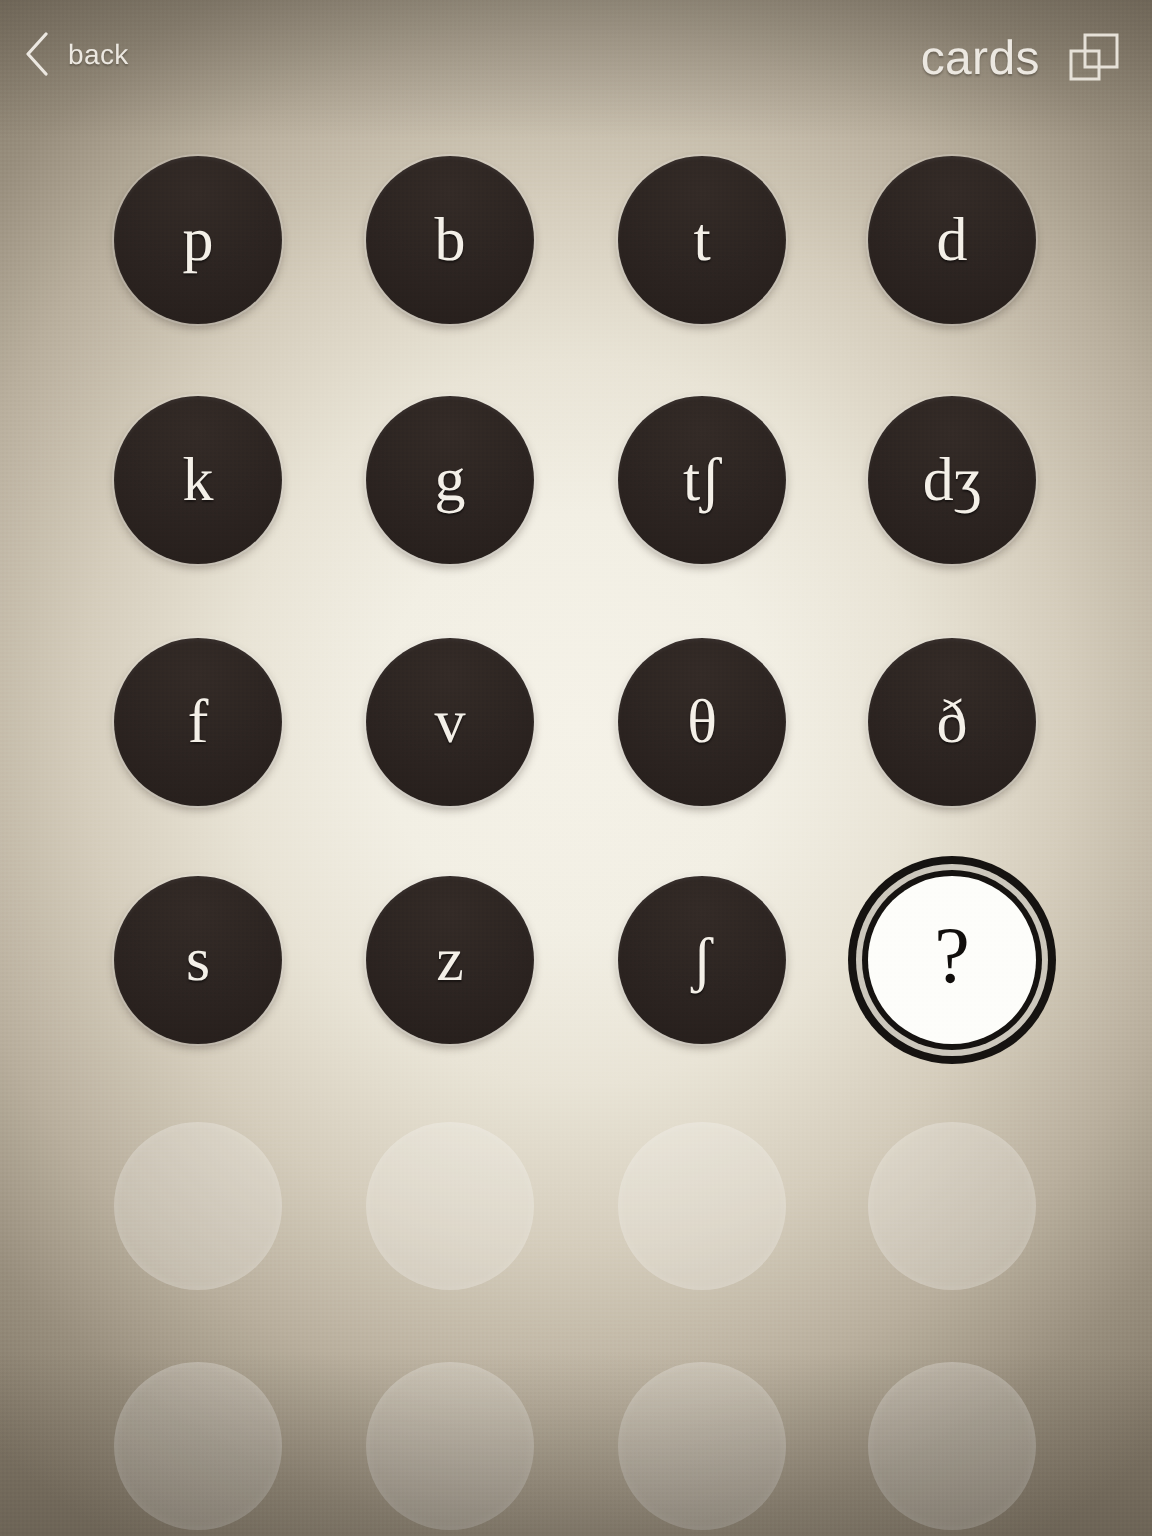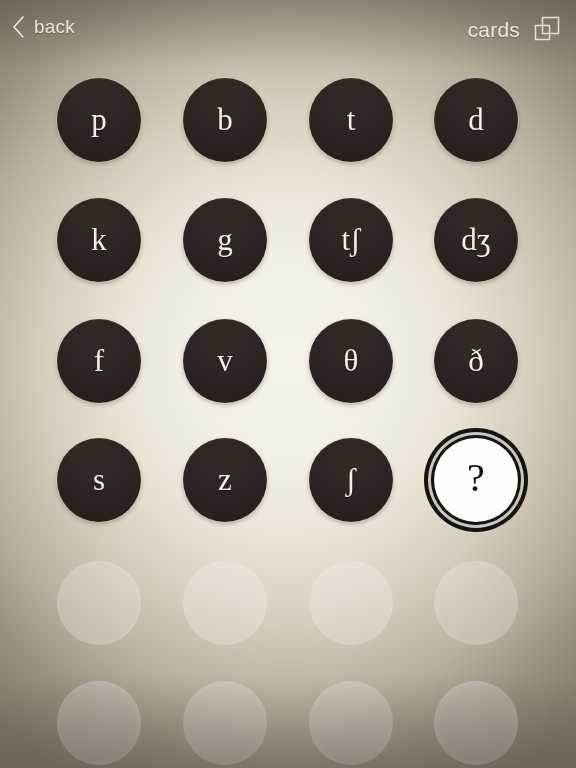--- a/index.html
+++ b/index.html
@@ -65,21 +65,21 @@
     cursor: pointer;
     user-select: none;
   }
   #back-button .chev {
     display: block;
     width: 13px;
     height: 22px;
   }
   #back-button .label {
     color: #ece8e1;
-    font-size: 19px;
+    font-size: 14px;
     letter-spacing: .2px;
     text-shadow: 0 1px 1px rgba(40,34,26,.35);
   }
   #title {
     position: absolute;
     left: 0;
     top: 12px;
     width: 576px;
     text-align: center;
     font-family: "Liberation Serif", "DejaVu Serif", serif;
@@ -93,21 +93,21 @@
     right: 14px;
     top: 15px;
     display: flex;
     align-items: center;
     gap: 12px;
     cursor: pointer;
     user-select: none;
   }
   #cards-button .label {
     color: #ece8e1;
-    font-size: 21px;
+    font-size: 24px;
     letter-spacing: .2px;
     text-shadow: 0 1px 1px rgba(40,34,26,.35);
   }
   #cards-button .cards-icon {
     display: block;
     width: 30px;
     height: 30px;
   }
 
   

